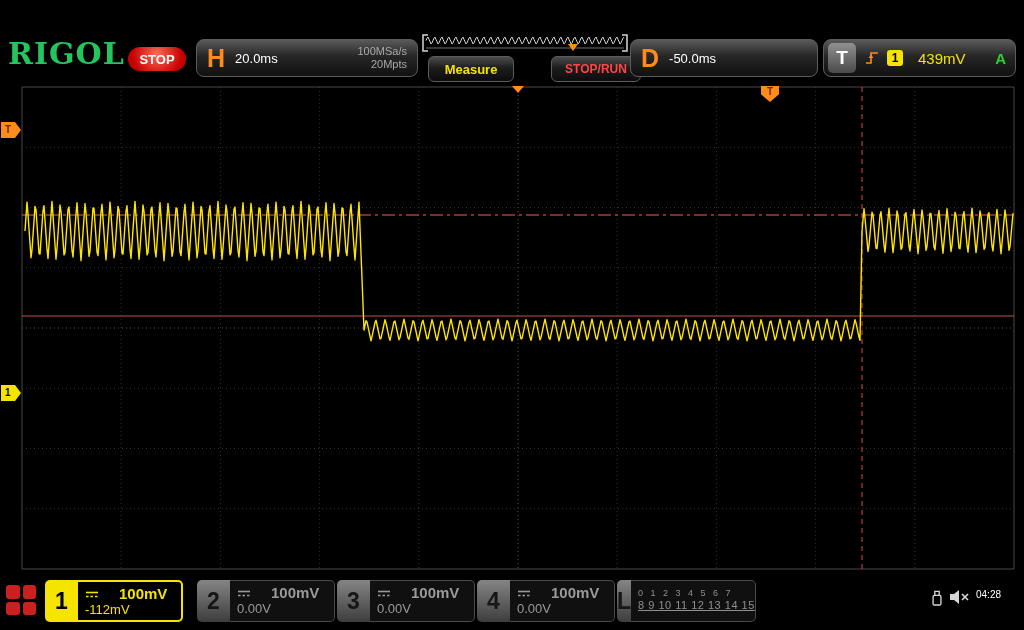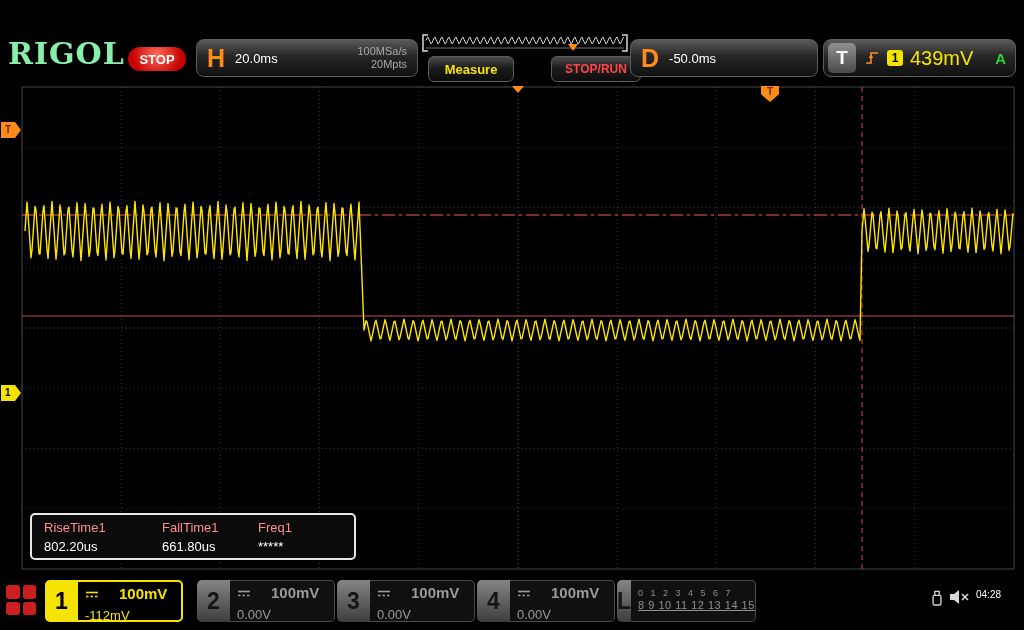--- a/index.html
+++ b/index.html
@@ -6,21 +6,21 @@
   html,body { background:#000; }
   #screen { position:relative; width:1024px; height:630px; background:#000; overflow:hidden;
             font-family:"Liberation Sans", sans-serif; }
 
   
   .titlebar { position:absolute; left:0; top:0; width:1024px; height:30px; }
   .titlebar span { position:absolute; left:8px; top:7px; color:#fff; font-size:15px; white-space:pre; }
 
   
   .header { position:absolute; left:0; top:30px; width:1024px; height:54px; }
-  .logo { position:absolute; left:8px; top:6px; color:#86efac; font-family:"DejaVu Serif", serif;
+  .logo { position:absolute; left:8px; top:6px; color:#22c55e; font-family:"DejaVu Serif", serif;
           font-weight:bold; font-size:30px; letter-spacing:1px; }
   .stop-badge { position:absolute; left:128px; top:17px; width:58px; height:24px; border-radius:13px;
           background:radial-gradient(circle at 50% 30%, #ff6a55, #c40000 75%);
           color:#fff; font-weight:bold; font-size:13px; display:flex; align-items:center; justify-content:center; }
   .pill { position:absolute; top:9px; height:38px; border-radius:8px; border:1px solid #5c5c5c;
           background:linear-gradient(#5a5a5a, #262626 45%, #111); display:flex; align-items:center; color:#fff; }
   .h-box { left:196px; width:222px; }
   .d-box { left:630px; width:188px; }
   .t-box { left:823px; width:193px; }
   .pill-letter { color:#ff8c1a; font-size:25px; font-weight:bold; margin:0 10px; }
@@ -33,21 +33,21 @@
          display:flex; align-items:center; justify-content:center; cursor:pointer;
          font-family:"Liberation Sans", sans-serif; }
   .measure { left:428px; width:86px; color:#f5e400; font-size:13px; }
   .stoprun { left:551px; width:90px; color:#ff4545; font-size:12px; }
   .t-letter { background:linear-gradient(#909090,#4a4a4a); color:#fff; font-weight:bold; font-size:19px;
               width:28px; height:30px; border-radius:5px; display:flex; align-items:center; justify-content:center;
               margin-left:4px; }
   .t-slope { margin-left:8px; }
   .t-chan { background:#f5e400; color:#000; font-weight:bold; font-size:12px; width:16px; height:16px;
             border-radius:3px; display:flex; align-items:center; justify-content:center; margin-left:7px; }
-  .t-level { color:#f5e400; font-size:20px; margin-left:7px; }
+  .t-level { color:#f5e400; font-size:15px; margin-left:15px; }
   .t-mode { color:#2fd02f; font-weight:bold; font-size:15px; margin-left:auto; margin-right:9px; }
 
   
   .graticule { position:absolute; left:0; top:84px; width:1024px; height:488px; background:#000; }
   #scope-svg { position:absolute; left:0; top:0; }
   .trig-top { position:absolute; top:2px; width:18px; height:16px; background:#ff8c1a;
               clip-path:polygon(0 0,100% 0,100% 52%,50% 100%,0 52%); color:#6b2a00; font-size:10px;
               font-weight:bold; display:flex; justify-content:center; cursor:pointer; }
   .trig-top span { line-height:12px; }
   .center-tri { position:absolute; top:2px; width:0; height:0; border-left:6px solid transparent;
@@ -71,21 +71,21 @@
   .menu-btn span { background:#cc1f1f; border-radius:3px; }
   .ch { position:absolute; top:8px; width:138px; height:42px; display:flex; cursor:pointer; }
   .ch-num { width:33px; display:flex; align-items:center; justify-content:center; font-size:23px;
             font-weight:bold; border-radius:5px 0 0 5px; background:linear-gradient(#858585,#3d3d3d);
             color:#161616; }
   .ch-body { flex:1; background:#101010; border:1px solid #4a4a4a; border-left:none;
              border-radius:0 5px 5px 0; padding:4px 0 0 7px; color:#9a9a9a; }
   .ch.active .ch-num { background:#f5e400; color:#000; }
   .ch.active .ch-body { border:2px solid #f5e400; border-left:none; background:#000; color:#f5e400; }
   .ch-row1 { display:flex; align-items:center; gap:20px; font-size:15px; font-weight:bold; line-height:16px; }
-  .ch-row2 { font-size:13px; line-height:15px; margin-top:6px; }
+  .ch-row2 { font-size:13px; line-height:15px; margin-top:0; }
   .logic { width:132px; }
   .logic .ch-body { padding-top:6px; }
   .lrow1 { font-size:9px; letter-spacing:2.5px; color:#8f8f8f; line-height:12px; white-space:pre; }
   .lrow2 { font-size:11px; letter-spacing:0.5px; color:#8f8f8f; line-height:12px; white-space:pre;text-decoration:underline; }
   .usb-icon { position:absolute; left:930px; top:15px; }
   .speaker-icon { position:absolute; left:949px; top:16px; }
   .clock { position:absolute; left:976px; top:17px; color:#fff; font-size:10px; }
 </style>
 </head>
 <body>
@@ -162,34 +162,20 @@
         <polyline points="25,147.0 26,132.5 27,118.1 28,130.4 29,144.8 30,159.3 31,173.7 32,165.8 33,151.3 34,136.9 35,122.4 36,126.0 37,140.5 38,155.0 39,169.4 40,170.1 41,155.7 42,141.2 43,126.8 44,121.7 45,136.2 46,150.6 47,165.1 48,174.5 49,160.0 50,145.6 51,131.1 52,117.4 53,131.8 54,146.3 55,160.7 56,175.2 57,164.3 58,149.9 59,135.4 60,121.0 61,127.5 62,141.9 63,156.4 64,170.9 65,168.7 66,154.2 67,139.8 68,125.3 69,123.1 70,137.6 71,152.1 72,166.5 73,173.0 74,158.6 75,144.1 76,129.7 77,118.8 78,133.3 79,147.7 80,162.2 81,176.6 82,162.9 83,148.4 84,134.0 85,119.5 86,128.9 87,143.4 88,157.8 89,172.3 90,167.2 91,152.8 92,138.3 93,123.9 94,124.6 95,139.0 96,153.5 97,168.0 98,171.6 99,157.1 100,142.7 101,128.2 102,120.3 103,134.7 104,149.2 105,163.6 106,175.9 107,161.5 108,147.0 109,132.5 110,118.1 111,130.4 112,144.8 113,159.3 114,173.7 115,165.8 116,151.3 117,136.9 118,122.4 119,126.0 120,140.5 121,155.0 122,169.4 123,170.1 124,155.7 125,141.2 126,126.8 127,121.7 128,136.2 129,150.6 130,165.1 131,174.5 132,160.0 133,145.6 134,131.1 135,117.4 136,131.8 137,146.3 138,160.7 139,175.2 140,164.3 141,149.9 142,135.4 143,121.0 144,127.5 145,141.9 146,156.4 147,170.9 148,168.7 149,154.2 150,139.8 151,125.3 152,123.1 153,137.6 154,152.1 155,166.5 156,173.0 157,158.6 158,144.1 159,129.7 160,118.8 161,133.3 162,147.7 163,162.2 164,176.6 165,162.9 166,148.4 167,134.0 168,119.5 169,128.9 170,143.4 171,157.8 172,172.3 173,167.2 174,152.8 175,138.3 176,123.9 177,124.6 178,139.0 179,153.5 180,168.0 181,171.6 182,157.1 183,142.7 184,128.2 185,120.3 186,134.7 187,149.2 188,163.6 189,175.9 190,161.5 191,147.0 192,132.5 193,118.1 194,130.4 195,144.8 196,159.3 197,173.7 198,165.8 199,151.3 200,136.9 201,122.4 202,126.0 203,140.5 204,155.0 205,169.4 206,170.1 207,155.7 208,141.2 209,126.8 210,121.7 211,136.2 212,150.6 213,165.1 214,174.5 215,160.0 216,145.6 217,131.1 218,117.4 219,131.8 220,146.3 221,160.7 222,175.2 223,164.3 224,149.9 225,135.4 226,121.0 227,127.5 228,141.9 229,156.4 230,170.9 231,168.7 232,154.2 233,139.8 234,125.3 235,123.1 236,137.6 237,152.1 238,166.5 239,173.0 240,158.6 241,144.1 242,129.7 243,118.8 244,133.3 245,147.7 246,162.2 247,176.6 248,162.9 249,148.4 250,134.0 251,119.5 252,128.9 253,143.4 254,157.8 255,172.3 256,167.2 257,152.8 258,138.3 259,123.9 260,124.6 261,139.0 262,153.5 263,168.0 264,171.6 265,157.1 266,142.7 267,128.2 268,120.3 269,134.7 270,149.2 271,163.6 272,175.9 273,161.5 274,147.0 275,132.5 276,118.1 277,130.4 278,144.8 279,159.3 280,173.7 281,165.8 282,151.3 283,136.9 284,122.4 285,126.0 286,140.5 287,155.0 288,169.4 289,170.1 290,155.7 291,141.2 292,126.8 293,121.7 294,136.2 295,150.6 296,165.1 297,174.5 298,160.0 299,145.6 300,131.1 301,117.4 302,131.8 303,146.3 304,160.7 305,175.2 306,164.3 307,149.9 308,135.4 309,121.0 310,127.5 311,141.9 312,156.4 313,170.9 314,168.7 315,154.2 316,139.8 317,125.3 318,123.1 319,137.6 320,152.1 321,166.5 322,173.0 323,158.6 324,144.1 325,129.7 326,118.8 327,133.3 328,147.7 329,162.2 330,176.6 331,162.9 332,148.4 333,134.0 334,119.5 335,128.9 336,143.4 337,157.8 338,172.3 339,167.2 340,152.8 341,138.3 342,123.9 343,124.6 344,139.0 345,153.5 346,168.0 347,171.6 348,157.1 349,142.7 350,128.2 351,120.3 352,134.7 353,149.2 354,163.6 355,175.9 356,161.5 357,147.0 358,132.5 359,118.1 364,246.0 365,241.3 366,236.6 367,238.0 368,242.7 369,247.4 370,252.1 371,256.8 372,252.6 373,247.9 374,243.2 375,238.5 376,236.2 377,240.9 378,245.5 379,250.2 380,254.9 381,254.4 382,249.7 383,245.1 384,240.4 385,235.7 386,239.0 387,243.7 388,248.3 389,253.0 390,256.3 391,251.6 392,246.9 393,242.3 394,237.6 395,237.1 396,241.8 397,246.5 398,251.1 399,255.8 400,253.5 401,248.8 402,244.1 403,239.4 404,235.2 405,239.9 406,244.6 407,249.3 408,254.0 409,255.4 410,250.7 411,246.0 412,241.3 413,236.6 414,238.0 415,242.7 416,247.4 417,252.1 418,256.8 419,252.6 420,247.9 421,243.2 422,238.5 423,236.2 424,240.9 425,245.5 426,250.2 427,254.9 428,254.4 429,249.7 430,245.1 431,240.4 432,235.7 433,239.0 434,243.7 435,248.3 436,253.0 437,256.3 438,251.6 439,246.9 440,242.3 441,237.6 442,237.1 443,241.8 444,246.5 445,251.1 446,255.8 447,253.5 448,248.8 449,244.1 450,239.4 451,235.2 452,239.9 453,244.6 454,249.3 455,254.0 456,255.4 457,250.7 458,246.0 459,241.3 460,236.6 461,238.0 462,242.7 463,247.4 464,252.1 465,256.8 466,252.6 467,247.9 468,243.2 469,238.5 470,236.2 471,240.9 472,245.5 473,250.2 474,254.9 475,254.4 476,249.7 477,245.1 478,240.4 479,235.7 480,239.0 481,243.7 482,248.3 483,253.0 484,256.3 485,251.6 486,246.9 487,242.3 488,237.6 489,237.1 490,241.8 491,246.5 492,251.1 493,255.8 494,253.5 495,248.8 496,244.1 497,239.4 498,235.2 499,239.9 500,244.6 501,249.3 502,254.0 503,255.4 504,250.7 505,246.0 506,241.3 507,236.6 508,238.0 509,242.7 510,247.4 511,252.1 512,256.8 513,252.6 514,247.9 515,243.2 516,238.5 517,236.2 518,240.9 519,245.5 520,250.2 521,254.9 522,254.4 523,249.7 524,245.1 525,240.4 526,235.7 527,239.0 528,243.7 529,248.3 530,253.0 531,256.3 532,251.6 533,246.9 534,242.3 535,237.6 536,237.1 537,241.8 538,246.5 539,251.1 540,255.8 541,253.5 542,248.8 543,244.1 544,239.4 545,235.2 546,239.9 547,244.6 548,249.3 549,254.0 550,255.4 551,250.7 552,246.0 553,241.3 554,236.6 555,238.0 556,242.7 557,247.4 558,252.1 559,256.8 560,252.6 561,247.9 562,243.2 563,238.5 564,236.2 565,240.9 566,245.5 567,250.2 568,254.9 569,254.4 570,249.7 571,245.1 572,240.4 573,235.7 574,239.0 575,243.7 576,248.3 577,253.0 578,256.3 579,251.6 580,246.9 581,242.3 582,237.6 583,237.1 584,241.8 585,246.5 586,251.1 587,255.8 588,253.5 589,248.8 590,244.1 591,239.4 592,235.2 593,239.9 594,244.6 595,249.3 596,254.0 597,255.4 598,250.7 599,246.0 600,241.3 601,236.6 602,238.0 603,242.7 604,247.4 605,252.1 606,256.8 607,252.6 608,247.9 609,243.2 610,238.5 611,236.2 612,240.9 613,245.5 614,250.2 615,254.9 616,254.4 617,249.7 618,245.1 619,240.4 620,235.7 621,239.0 622,243.7 623,248.3 624,253.0 625,256.3 626,251.6 627,246.9 628,242.3 629,237.6 630,237.1 631,241.8 632,246.5 633,251.1 634,255.8 635,253.5 636,248.8 637,244.1 638,239.4 639,235.2 640,239.9 641,244.6 642,249.3 643,254.0 644,255.4 645,250.7 646,246.0 647,241.3 648,236.6 649,238.0 650,242.7 651,247.4 652,252.1 653,256.8 654,252.6 655,247.9 656,243.2 657,238.5 658,236.2 659,240.9 660,245.5 661,250.2 662,254.9 663,254.4 664,249.7 665,245.1 666,240.4 667,235.7 668,239.0 669,243.7 670,248.3 671,253.0 672,256.3 673,251.6 674,246.9 675,242.3 676,237.6 677,237.1 678,241.8 679,246.5 680,251.1 681,255.8 682,253.5 683,248.8 684,244.1 685,239.4 686,235.2 687,239.9 688,244.6 689,249.3 690,254.0 691,255.4 692,250.7 693,246.0 694,241.3 695,236.6 696,238.0 697,242.7 698,247.4 699,252.1 700,256.8 701,252.6 702,247.9 703,243.2 704,238.5 705,236.2 706,240.9 707,245.5 708,250.2 709,254.9 710,254.4 711,249.7 712,245.1 713,240.4 714,235.7 715,239.0 716,243.7 717,248.3 718,253.0 719,256.3 720,251.6 721,246.9 722,242.3 723,237.6 724,237.1 725,241.8 726,246.5 727,251.1 728,255.8 729,253.5 730,248.8 731,244.1 732,239.4 733,235.2 734,239.9 735,244.6 736,249.3 737,254.0 738,255.4 739,250.7 740,246.0 741,241.3 742,236.6 743,238.0 744,242.7 745,247.4 746,252.1 747,256.8 748,252.6 749,247.9 750,243.2 751,238.5 752,236.2 753,240.9 754,245.5 755,250.2 756,254.9 757,254.4 758,249.7 759,245.1 760,240.4 761,235.7 762,239.0 763,243.7 764,248.3 765,253.0 766,256.3 767,251.6 768,246.9 769,242.3 770,237.6 771,237.1 772,241.8 773,246.5 774,251.1 775,255.8 776,253.5 777,248.8 778,244.1 779,239.4 780,235.2 781,239.9 782,244.6 783,249.3 784,254.0 785,255.4 786,250.7 787,246.0 788,241.3 789,236.6 790,238.0 791,242.7 792,247.4 793,252.1 794,256.8 795,252.6 796,247.9 797,243.2 798,238.5 799,236.2 800,240.9 801,245.5 802,250.2 803,254.9 804,254.4 805,249.7 806,245.1 807,240.4 808,235.7 809,239.0 810,243.7 811,248.3 812,253.0 813,256.3 814,251.6 815,246.9 816,242.3 817,237.6 818,237.1 819,241.8 820,246.5 821,251.1 822,255.8 823,253.5 824,248.8 825,244.1 826,239.4 827,235.2 828,239.9 829,244.6 830,249.3 831,254.0 832,255.4 833,250.7 834,246.0 835,241.3 836,236.6 837,238.0 838,242.7 839,247.4 840,252.1 841,256.8 842,252.6 843,247.9 844,243.2 845,238.5 846,236.2 847,240.9 848,245.5 849,250.2 850,254.9 851,254.4 852,249.7 853,245.1 854,240.4 855,235.7 856,239.0 857,243.7 858,248.3 859,253.0 860,256.3 862,147.0 863,135.9 864,124.8 865,134.3 866,145.3 867,156.4 868,167.5 869,161.4 870,150.3 871,139.2 872,128.2 873,130.9 874,142.0 875,153.1 876,164.2 877,164.7 878,153.7 879,142.6 880,131.5 881,127.6 882,138.7 883,149.8 884,160.9 885,168.1 886,157.0 887,145.9 888,134.8 889,124.3 890,135.4 891,146.4 892,157.5 893,168.6 894,160.3 895,149.2 896,138.1 897,127.0 898,132.0 899,143.1 900,154.2 901,165.3 902,163.6 903,152.5 904,141.5 905,130.4 906,128.7 907,139.8 908,150.9 909,162.0 910,167.0 911,155.9 912,144.8 913,133.7 914,125.4 915,136.5 916,147.6 917,158.6 918,169.7 919,159.2 920,148.1 921,137.0 922,125.9 923,133.1 924,144.2 925,155.3 926,166.4 927,162.5 928,151.4 929,140.3 930,129.3 931,129.8 932,140.9 933,152.0 934,163.1 935,165.8 936,154.8 937,143.7 938,132.6 939,126.5 940,137.6 941,148.7 942,159.7 943,169.2 944,158.1 945,147.0 946,135.9 947,124.8 948,134.3 949,145.3 950,156.4 951,167.5 952,161.4 953,150.3 954,139.2 955,128.2 956,130.9 957,142.0 958,153.1 959,164.2 960,164.7 961,153.7 962,142.6 963,131.5 964,127.6 965,138.7 966,149.8 967,160.9 968,168.1 969,157.0 970,145.9 971,134.8 972,124.3 973,135.4 974,146.4 975,157.5 976,168.6 977,160.3 978,149.2 979,138.1 980,127.0 981,132.0 982,143.1 983,154.2 984,165.3 985,163.6 986,152.5 987,141.5 988,130.4 989,128.7 990,139.8 991,150.9 992,162.0 993,167.0 994,155.9 995,144.8 996,133.7 997,125.4 998,136.5 999,147.6 1000,158.6 1001,169.7 1002,159.2 1003,148.1 1004,137.0 1005,125.9 1006,133.1 1007,144.2 1008,155.3 1009,166.4 1010,162.5 1011,151.4 1012,140.3 1013,129.3" fill="none" stroke="#ffe600" stroke-width="1.4" stroke-linejoin="round"></polyline>
       </svg>
 
     <div class="trig-top" style="left: 761px;">
       <span>T</span>
     </div>
     <div class="center-tri" style="left: 512px;"></div>
     <div class="edge-marker trig-left" style="top: 38px;">T</div>
     <div class="edge-marker ch1-left" style="top: 301px;">1</div>
 
-    <div class="measure-panel">
-      <div class="mp-col">
-        <span class="mp-label">RiseTime1</span>
-        <span class="mp-value">802.20us</span>
-      </div>
-      <div class="mp-col">
-        <span class="mp-label">FallTime1</span>
-        <span class="mp-value">661.80us</span>
-      </div>
-      <div class="mp-col">
-        <span class="mp-label">Freq1</span>
-        <span class="mp-value">*****</span>
-      </div>
-    </div>
   </div>
 
   <div class="bottombar">
     <div class="menu-btn">
       <span></span>
         <span></span>
         <span></span>
         <span></span>
     </div>
 

